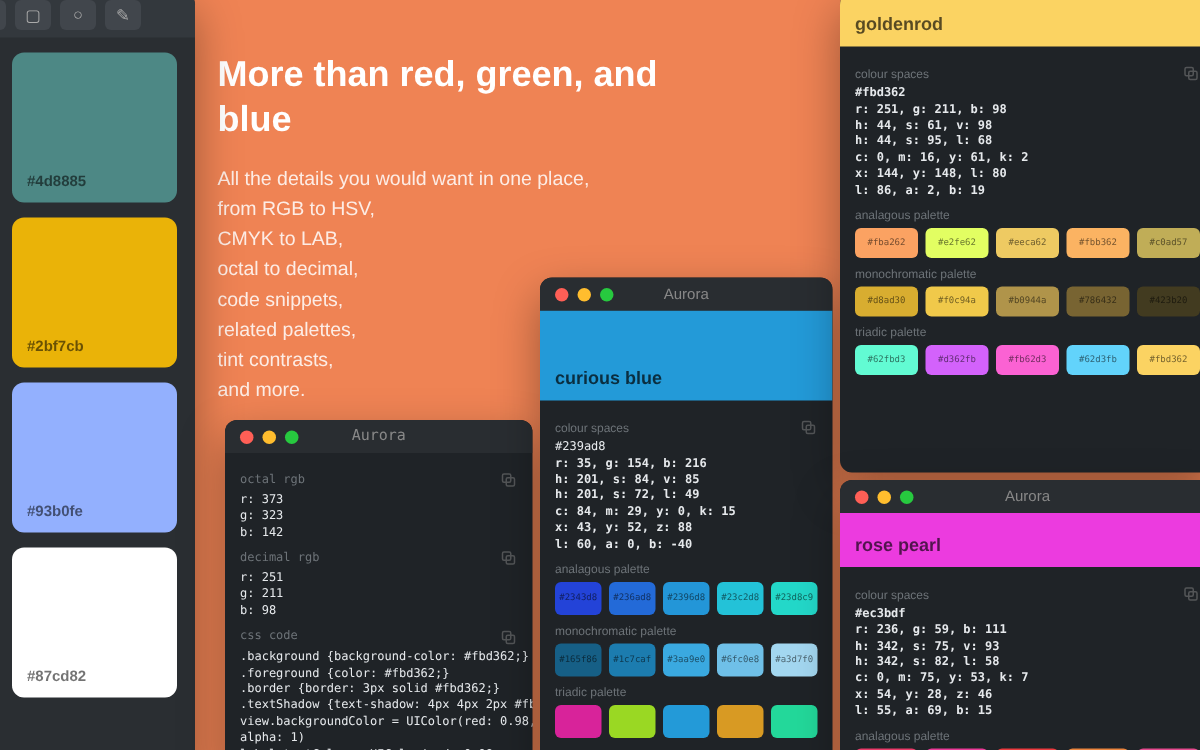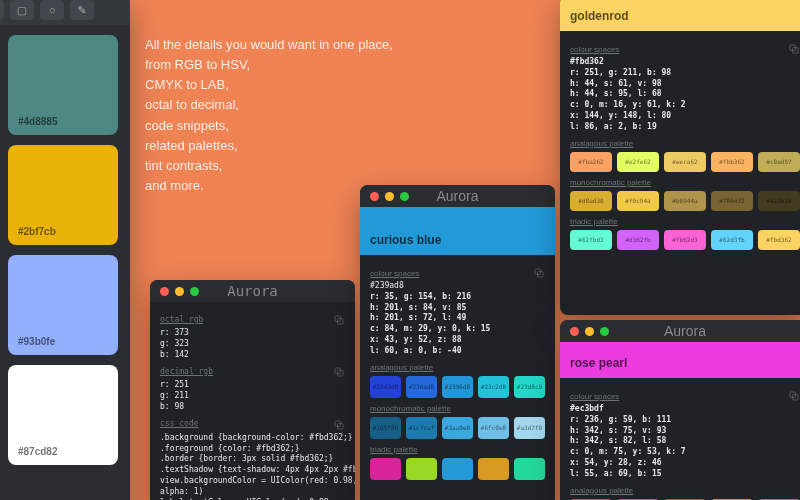--- a/index.html
+++ b/index.html
@@ -50,21 +50,21 @@
     background: #292d31;
     position: relative;
   }
   .traffic { display: flex; gap: 6px; }
   .dot { width: 9px; height: 9px; border-radius: 50%; }
   .dot.r { background: #ff5f56; }
   .dot.y { background: #ffbd2e; }
   .dot.g { background: #27c93f; }
   .titlebar .title {
     position: absolute; left: 0; right: 0; text-align: center;
-    font-size: 14px; color: #888; pointer-events: none;
+    font-size: 10px; color: #888; pointer-events: none;
   }
   
   .copy {
     margin-left: auto;
     width: 12px; height: 12px;
     opacity: 0.5;
   }
   .copy svg { width: 100%; height: 100%; }
 
   
@@ -110,32 +110,31 @@
     line-height: 1.35;
   }
   .w-code .body { padding: 6px 10px 10px 10px; }
   .sec-h {
     color: #6d7378;
     font-size: 8px;
     margin-top: 6px;
     margin-bottom: 2px;
     display: flex;
     align-items: center;
-    text-decoration: underline;
   }
   .sec-h .copy { margin-left: auto; }
   .mono { color: #e6e9ec; font-family: Menlo, monospace; font-size: 8px; white-space: pre; }
 
   
   .w-blue {
     left: 360px; top: 185px;
     width: 195px; height: 330px;
   }
   .colour-hero {
-    height: 48px;
+    height: 60px;
     display: flex;
     align-items: flex-end;
     padding: 8px 10px;
     font-size: 12px;
     font-weight: 600;
     color: rgba(0,0,0,0.7);
   }
   .detail-body { padding: 6px 10px 10px 10px; }
   .detail-body .mono { font-size: 8px; line-height: 1.35; font-weight: bold; }
   .pal-row {
@@ -180,20 +179,21 @@
     left: -2px; bottom: -2px;
     width: 100px; height: 20px;
     background: #20c997;
     border-radius: 3px;
   }
 </style>
 </head>
 <body>
 
 <div class="hero">
+  <h1>More than red, green, and blue</h1>
   <p>All the details you would want in one place,
 from RGB to HSV,
 CMYK to LAB,
 octal to decimal,
 code snippets,
 related palettes,
 tint contrasts,
 and more.</p>
 </div>
 

